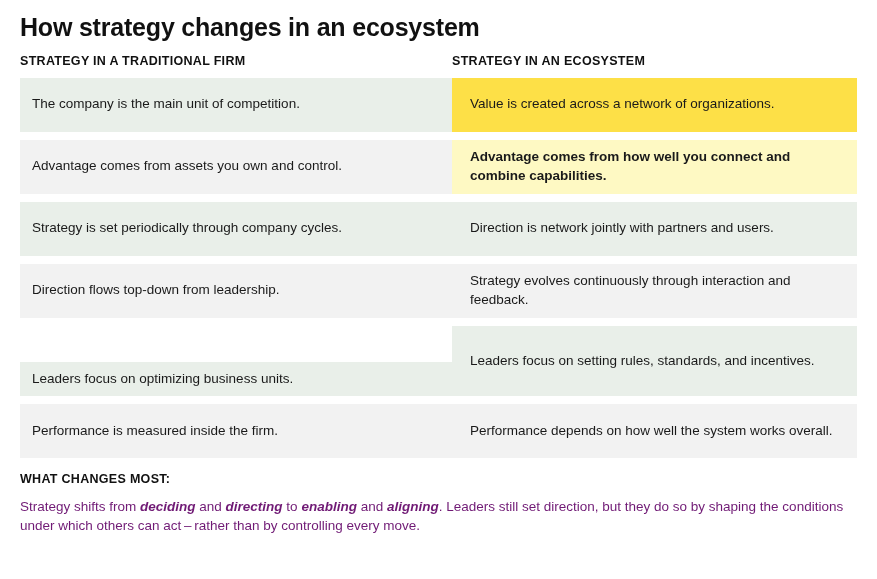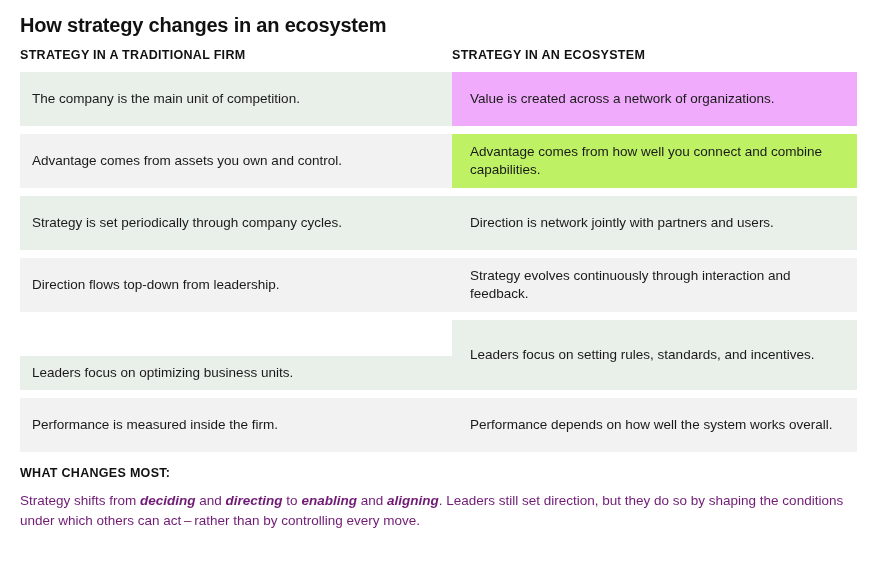--- a/index.html
+++ b/index.html
@@ -15,21 +15,21 @@
     overflow: hidden;
   }
   .page {
     position: relative;
     width: 877px;
     height: 579px;
     box-sizing: border-box;
     padding: 14px 20px 0 20px;
   }
   .title {
-    font-size: 20px;
+    font-size: 25px;
     font-weight: bold;
     letter-spacing: -0.2px;
     color: #111111;
     margin: 0 0 12px 0;
     line-height: 1.1;
   }
   .header-row {
     display: flex;
     margin-bottom: 10px;
   }
@@ -96,27 +96,27 @@
 
   <div class="header-row">
     <div class="col-head col-a">STRATEGY IN A TRADITIONAL FIRM</div>
     <div class="col-head col-b">STRATEGY IN AN ECOSYSTEM</div>
   </div>
 
   <div class="table">
 
     <div class="row shaded">
       <div class="cell left" style="background: rgb(233, 239, 233);">The company is the main unit of competition.</div>
-      <div class="cell right" style="background: #f0abfc; text-align: right;">Value is created across a network of organizations.</div>
+      <div class="cell right" style="background: #fde047; text-align: right;">Value is created across a network of organizations.</div>
     </div>
     <div class="row-gap"></div>
 
     <div class="row plain">
       <div class="cell left" style="background: rgb(242, 242, 242);">Advantage comes from assets you own and control.</div>
-      <div class="cell right" style="background: #bef264;">Advantage comes from how well you connect and combine capabilities.</div>
+      <div class="cell right" style="background: #fef9c3; font-weight: bold;">Advantage comes from how well you connect and combine capabilities.</div>
     </div>
     <div class="row-gap"></div>
 
     <div class="row shaded">
       <div class="cell left" style="background: rgb(233, 239, 233);">Strategy is set periodically through company cycles.</div>
       <div class="cell right" style="background: rgb(233, 239, 233);">Direction is network jointly with partners and users.</div>
     </div>
     <div class="row-gap"></div>
 
     <div class="row plain">

